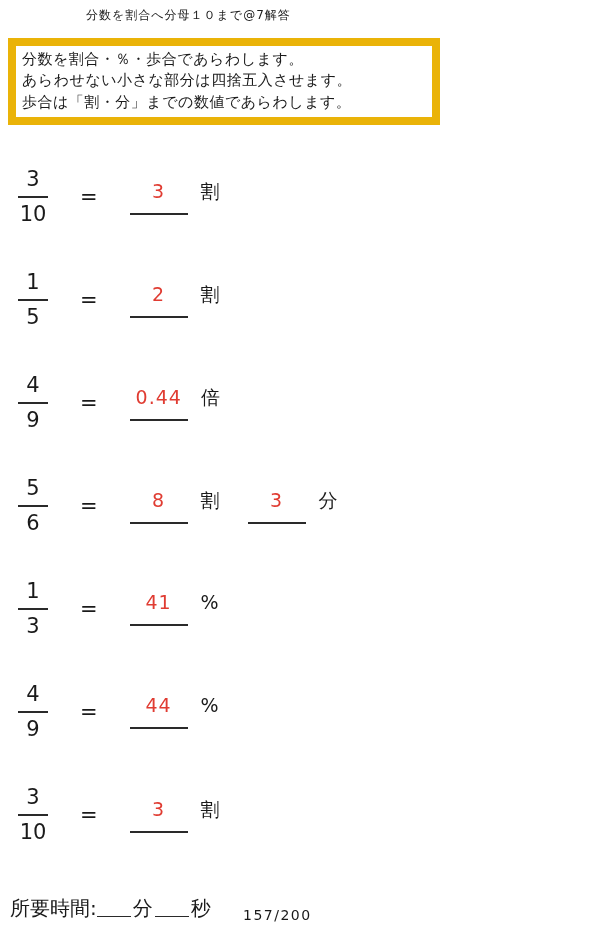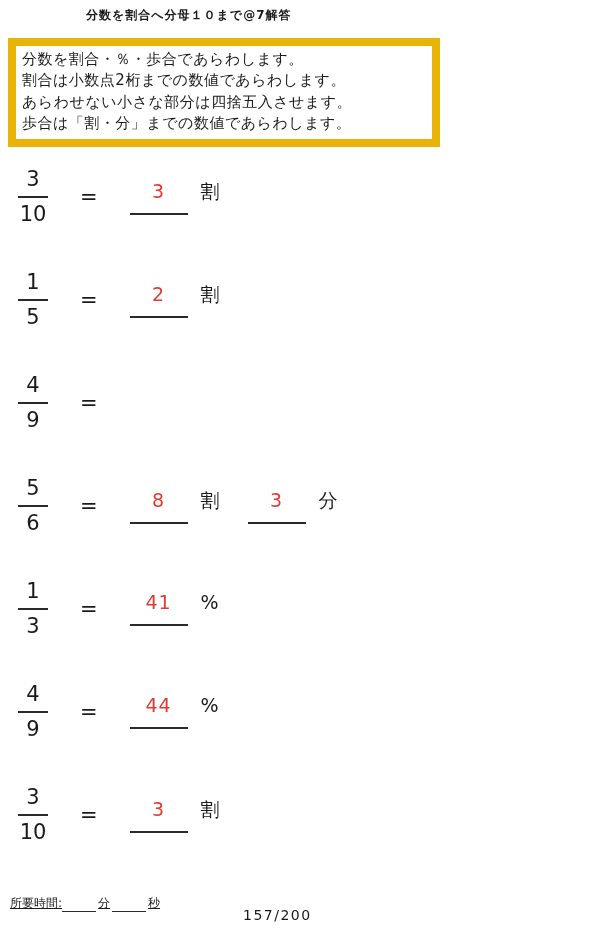--- a/index.html
+++ b/index.html
@@ -13,21 +13,20 @@
     overflow: hidden;
   }
 
   .page-title {
     position: absolute;
     top: 7px;
     left: 86px;
     font-size: 12px;
     letter-spacing: 1px;
     white-space: nowrap;
-    font-weight: bold;
   }
 
   .instruction-box {
     position: absolute;
     top: 38px;
     left: 8px;
     width: 404px;
     border: 8px solid #eab308;
     padding: 3px 6px 4px 6px;
     font-size: 15px;
@@ -93,24 +92,23 @@
     position: absolute;
     top: 895px;
     left: 0;
     right: 0;
     height: 26px;
   }
   .time-block {
     position: absolute;
     left: 10px;
     top: 0;
-    font-size: 12px;
+    font-size: 20px;
     display: flex;
-    align-items: flex-start;
-    text-decoration: underline;
+    align-items: center;
   }
   .time-blank {
     display: inline-block;
     width: 34px;
     border-bottom: 1.5px solid #2a2a2a;
     height: 16px;
   }
   .time-unit { margin: 0 2px; }
   .page-number {
     position: absolute;
@@ -128,21 +126,20 @@
     letter-spacing: 0.3px;
   }
 </style>
 </head>
 <body style="--answer-red: #e03c32; --text-color: #1a1a1a; --gray-color: #a6a6a6;">
 
 <div class="page-title">分数を割合へ分母１０まで@7解答</div>
 
 <div class="instruction-box">
     <div class="instruction-line">分数を割合・％・歩合であらわします。</div>
-    <div class="instruction-line">割合は小数点2桁までの数値であらわします。</div>
     <div class="instruction-line">あらわせない小さな部分は四捨五入させます。</div>
     <div class="instruction-line">歩合は「割・分」までの数値であらわします。</div>
   </div>
 
 <div class="problems-list">
   <div class="problem-row">
     <div class="fraction">
       <div class="fraction-numerator">3</div>
       <div class="fraction-bar"></div>
       <div class="fraction-denominator">10</div>
@@ -167,20 +164,24 @@
       </div>
   </div>
 
   <div class="problem-row">
     <div class="fraction">
       <div class="fraction-numerator">4</div>
       <div class="fraction-bar"></div>
       <div class="fraction-denominator">9</div>
     </div>
     <div class="equals">=</div>
+    <div class="answers">
+        <span class="answer-slot">0.44</span>
+        <span class="answer-unit">倍</span>
+      </div>
   </div>
 
   <div class="problem-row">
     <div class="fraction">
       <div class="fraction-numerator">5</div>
       <div class="fraction-bar"></div>
       <div class="fraction-denominator">6</div>
     </div>
     <div class="equals">=</div>
     <div class="answers">

